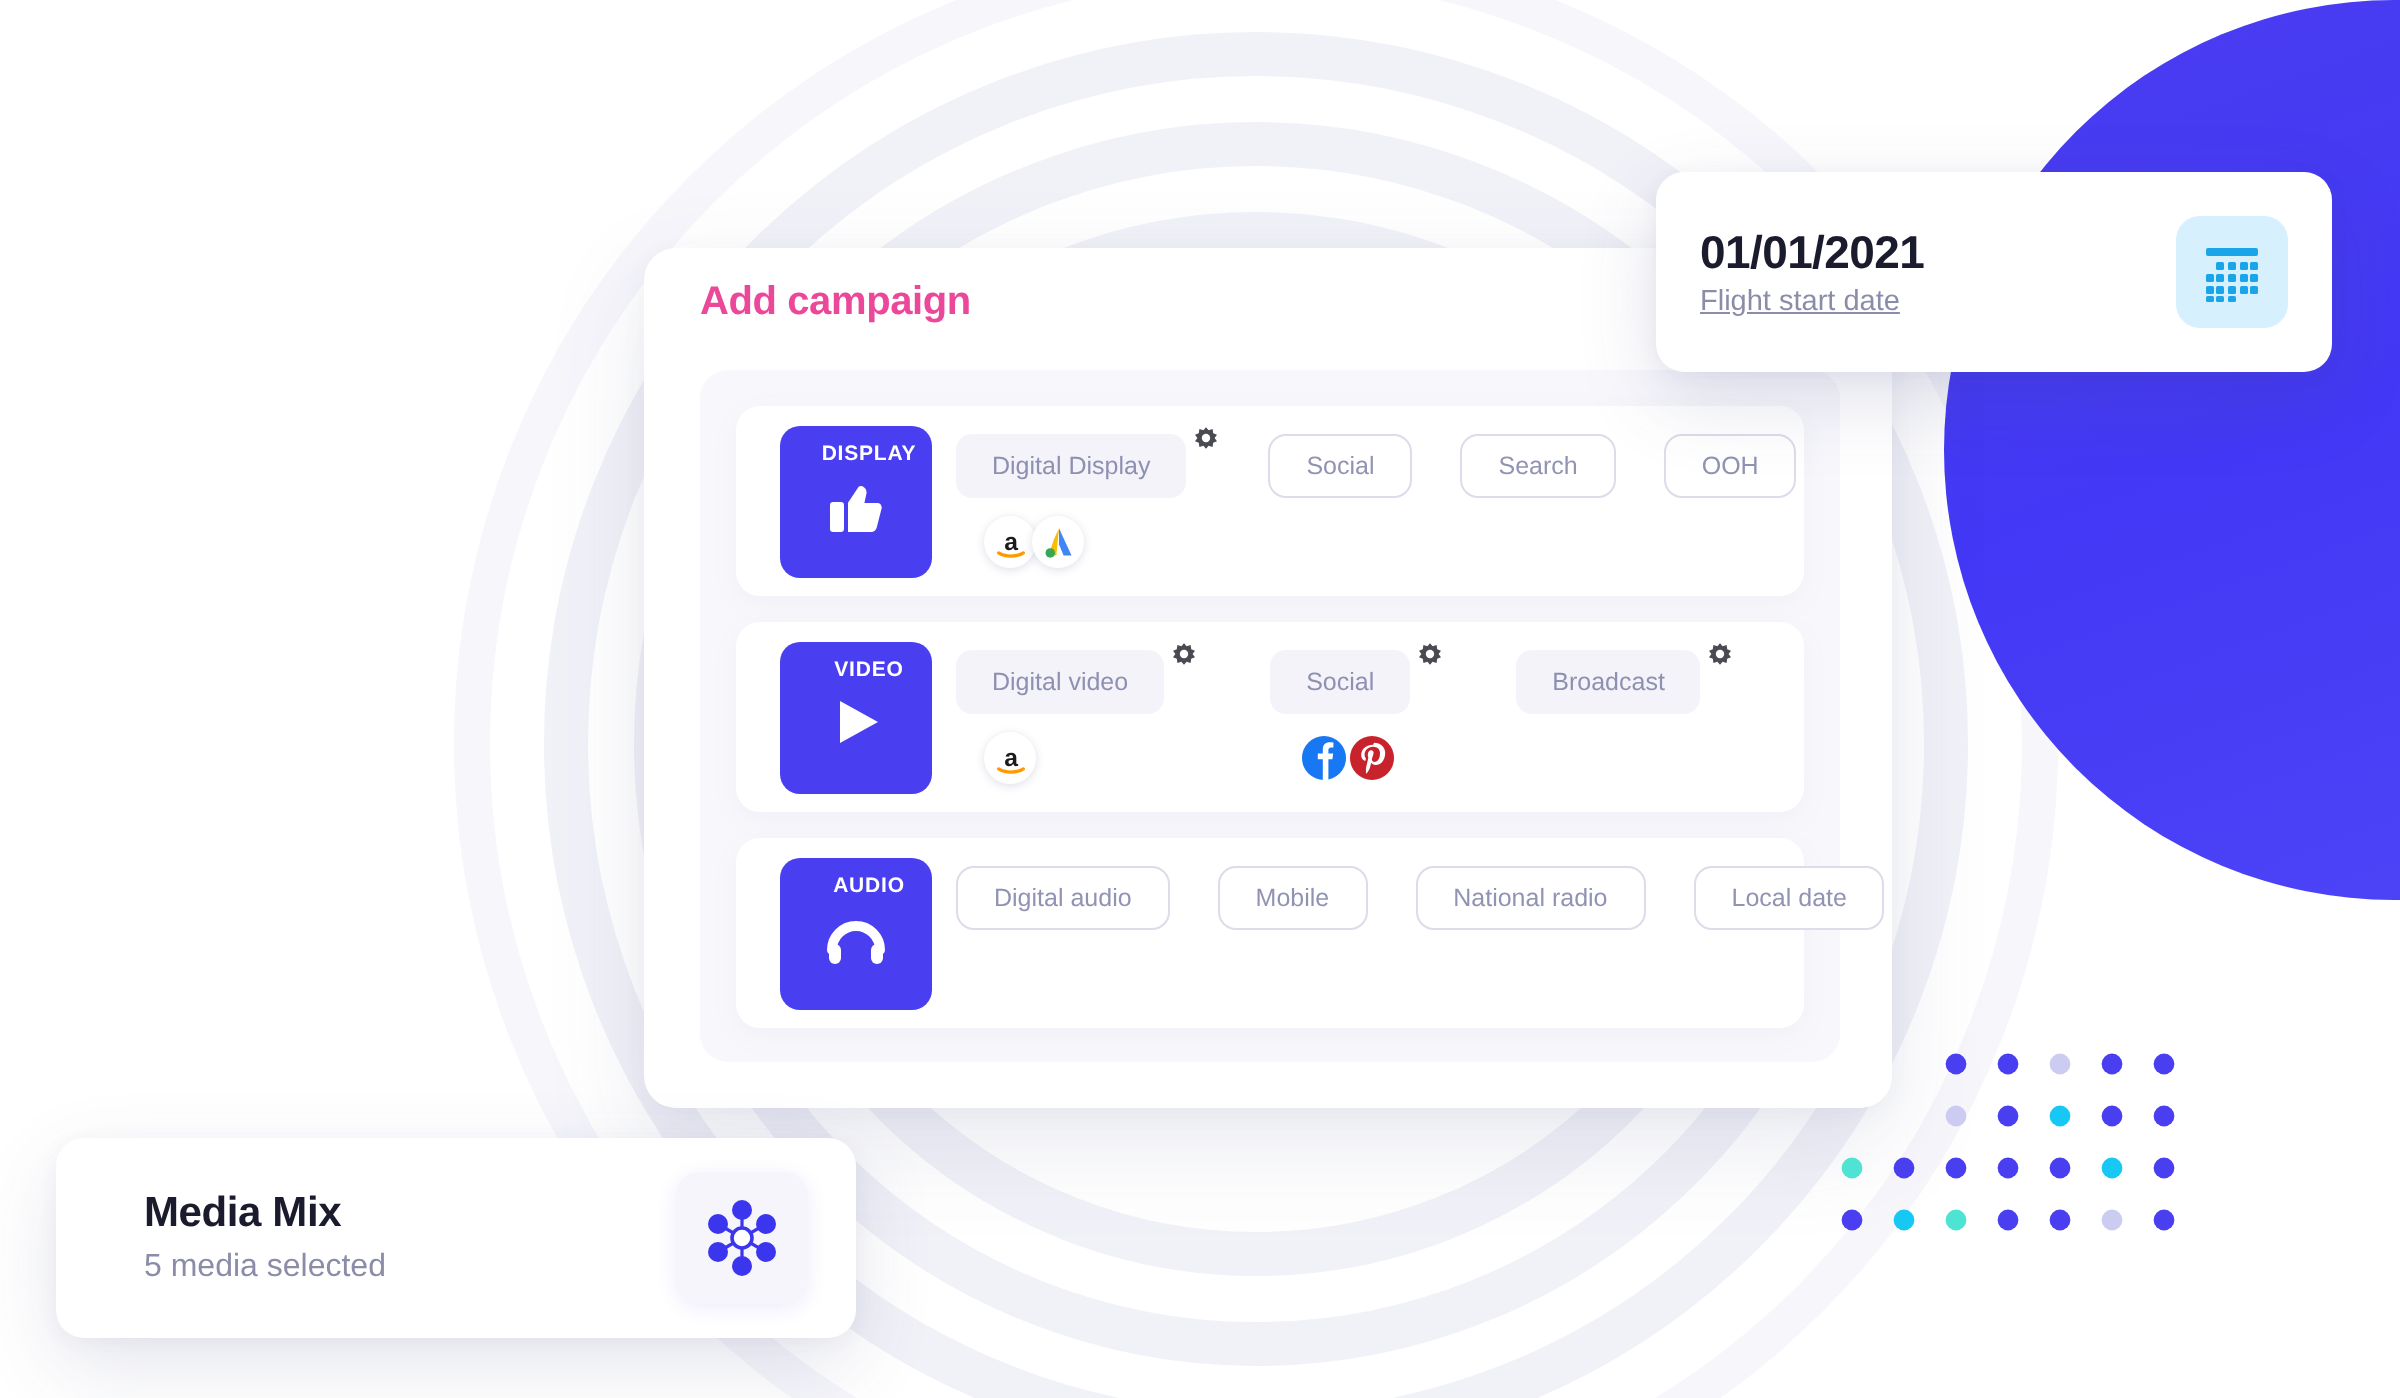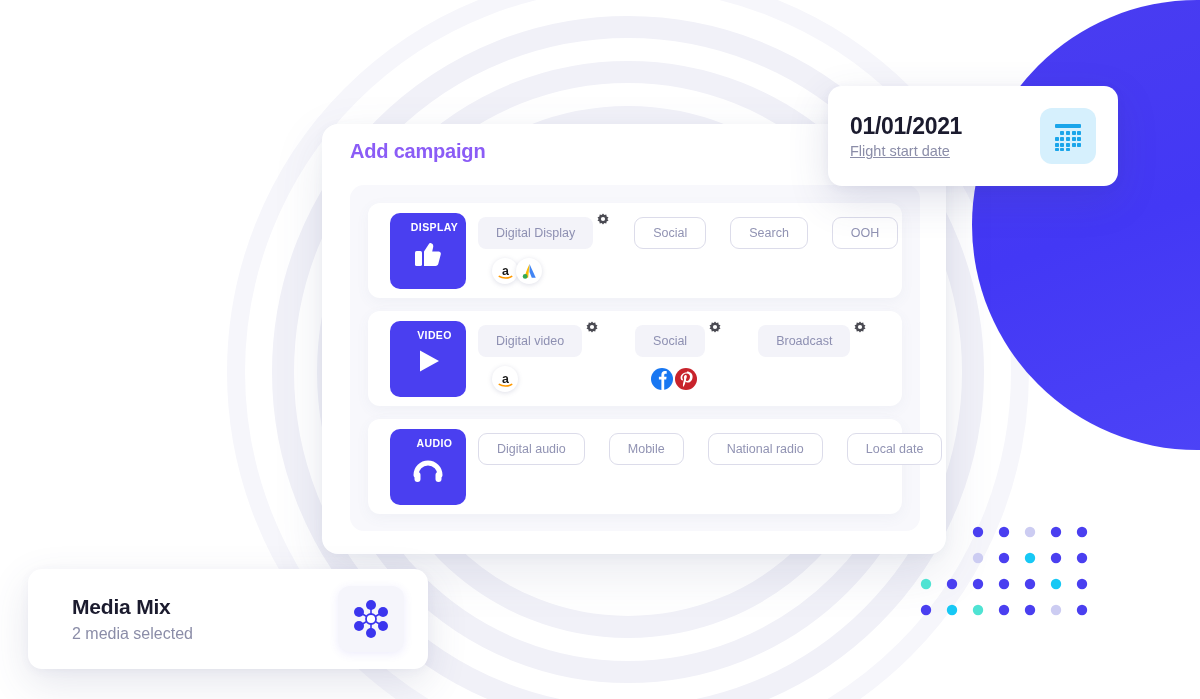--- a/index.html
+++ b/index.html
@@ -51,21 +51,21 @@
     box-shadow: 0 18px 50px rgba(85, 92, 140, 0.13),
                 0 3px 12px rgba(85, 92, 140, 0.05);
   }
 
   .panel-title {
     position: absolute;
     left: 28px;
     top: 16px;
     font-size: 20px;
     font-weight: 700;
-    color: #8b5cf6;
+    color: #ec4899;
     letter-spacing: -0.2px;
   }
 
   .rows-wrap {
     position: absolute;
     left: 28px;
     top: 61px;
     width: 570px;
     height: 346px;
     background: #f8f8fc;
@@ -182,21 +182,21 @@
   .logo-chip.plain { box-shadow: none; background: transparent; }
 
   .gap-sm { width: 12px; }
   .gap-md { width: 20px; }
 
   
   .date-card {
     position: absolute;
     left: 828px;
     top: 86px;
-    width: 290px;
+    width: 338px;
     height: 100px;
     background: #ffffff;
     border-radius: 14px;
     box-shadow: 0 14px 40px rgba(70, 76, 130, 0.16),
                 0 2px 10px rgba(70, 76, 130, 0.06);
     display: flex;
     align-items: center;
     padding: 0 22px;
   }
   .date-text { flex: 1; }
@@ -489,21 +489,21 @@
           <rect x="15" y="29" width="4" height="3" rx="0.8"></rect>
           <rect x="26" y="12" width="4" height="4" rx="0.8"></rect>
         </g>
       </svg>
     </div>
   </div>
 
   <div class="mix-card">
     <div class="mix-text">
       <div class="mix-title">Media Mix</div>
-      <div class="mix-sub">2 media selected</div>
+      <div class="mix-sub">5 media selected</div>
     </div>
     <div class="mix-icon-box">
       <svg width="44" height="44" viewBox="0 0 44 44">
         <g stroke="#3b35ee" stroke-width="1.6">
           <line x1="22" y1="22" x2="22" y2="8"></line>
           <line x1="22" y1="22" x2="34" y2="15"></line>
           <line x1="22" y1="22" x2="34" y2="29"></line>
           <line x1="22" y1="22" x2="22" y2="36"></line>
           <line x1="22" y1="22" x2="10" y2="29"></line>
           <line x1="22" y1="22" x2="10" y2="15"></line>

